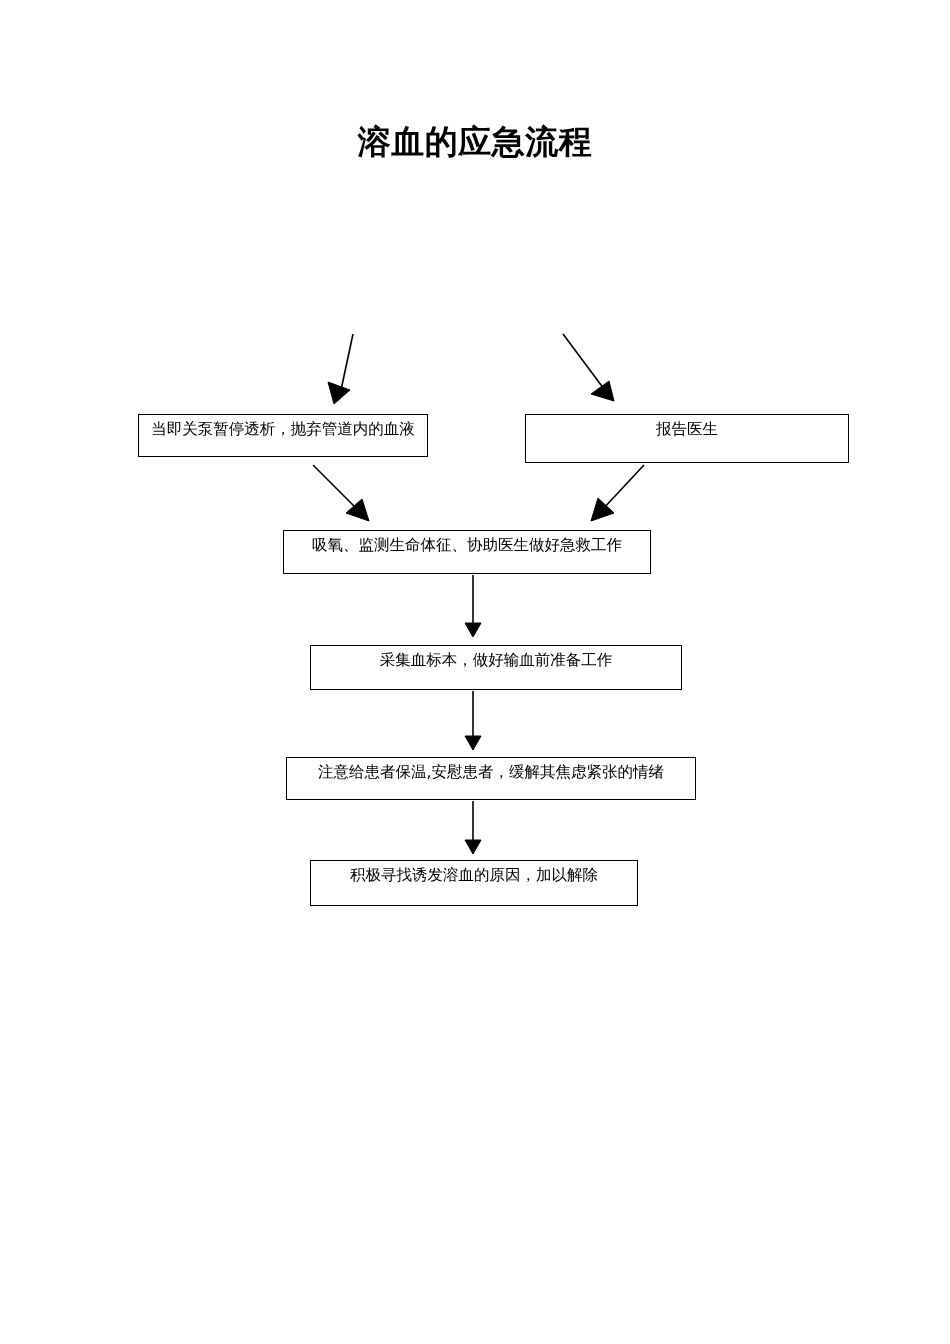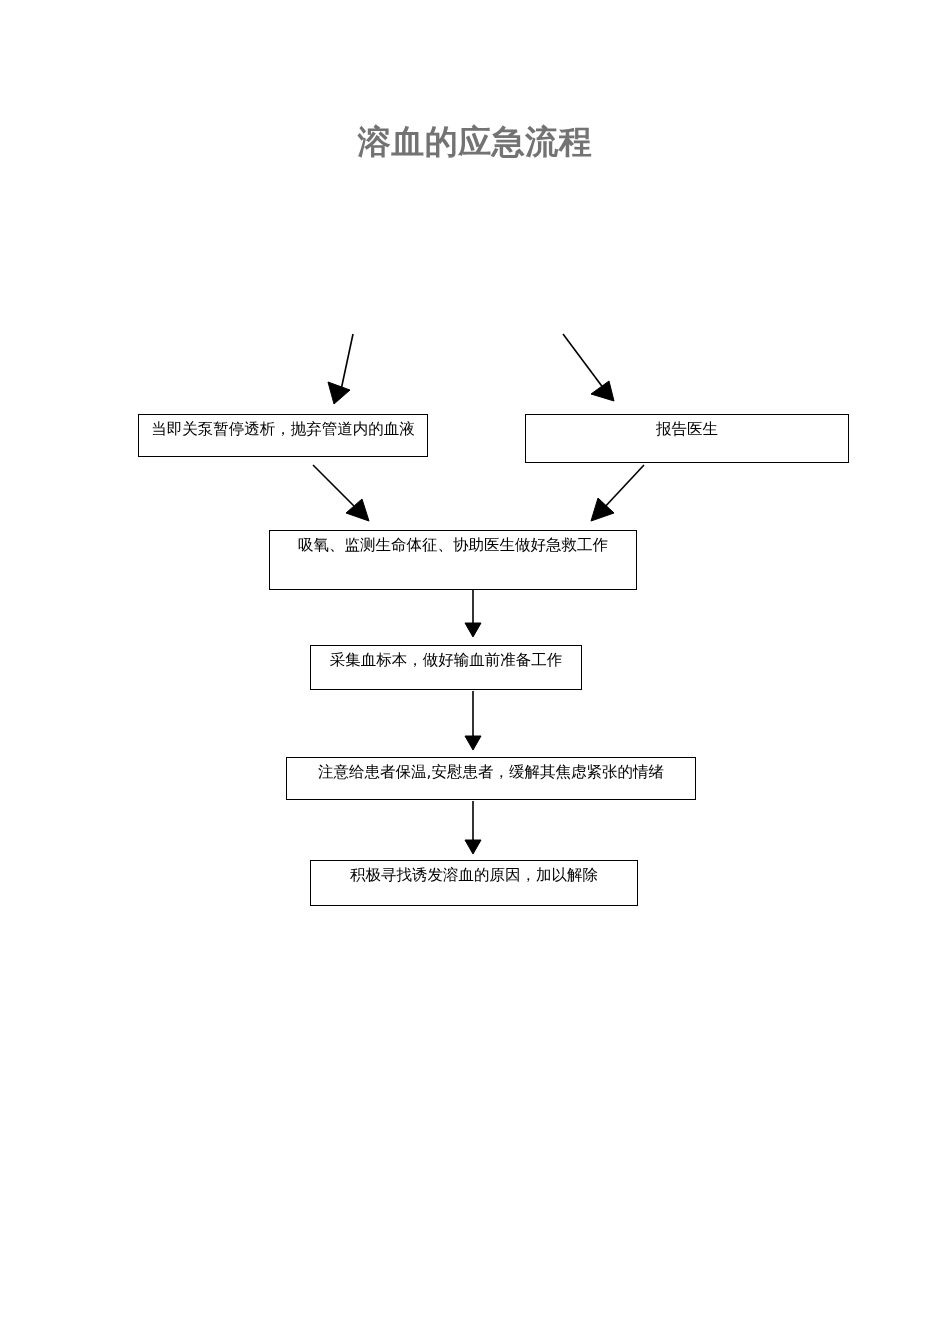--- a/index.html
+++ b/index.html
@@ -23,21 +23,21 @@
   .doc-title {
     position: absolute;
     left: 0;
     top: 122px;
     width: 950px;
     text-align: center;
     font-size: 33px;
     font-weight: bold;
     line-height: 1.2;
     letter-spacing: 0.5px;
-    color: #737373;
+    color: #000000;
     white-space: nowrap;
   }
   
   .node {
     position: absolute;
     box-sizing: border-box;
     border: 1.5px solid #000000;
     background: #ffffff;
     text-align: center;
     color: #000000;
@@ -124,25 +124,25 @@
 
 
   <div class="node" style="left: 138px; top: 414px; width: 290px; height: 43px;">
     <span class="node-text">当即关泵暂停透析，抛弃管道内的血液</span>
   </div>
 
   <div class="node" style="left: 525px; top: 414px; width: 324px; height: 49px;">
     <span class="node-text">报告医生</span>
   </div>
 
-  <div class="node" style="left: 269px; top: 530px; width: 368px; height: 60px;">
+  <div class="node" style="left: 283px; top: 530px; width: 368px; height: 44px;">
     <span class="node-text">吸氧、监测生命体征、协助医生做好急救工作</span>
   </div>
 
-  <div class="node" style="left: 310px; top: 645px; width: 272px; height: 45px; text-decoration: underline;">
+  <div class="node" style="left: 310px; top: 645px; width: 372px; height: 45px; text-decoration: underline;">
     <span class="node-text">采集血标本，做好输血前准备工作</span>
   </div>
 
   <div class="node" style="left: 266px; top: 757px; width: 410px; height: 43px; margin-left: 20px;">
     <span class="node-text">注意给患者保温,安慰患者，缓解其焦虑紧张的情绪</span>
   </div>
 
   <div class="node" style="left: 310px; top: 860px; width: 328px; height: 46px;">
     <span class="node-text">积极寻找诱发溶血的原因，加以解除</span>
   </div>

